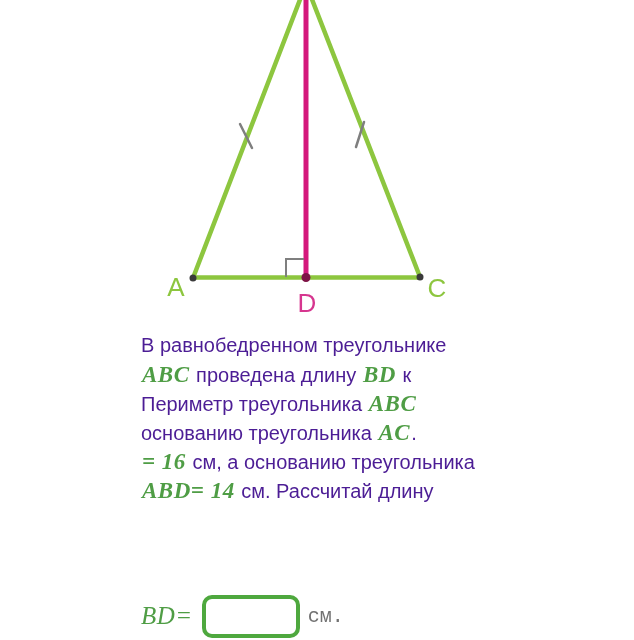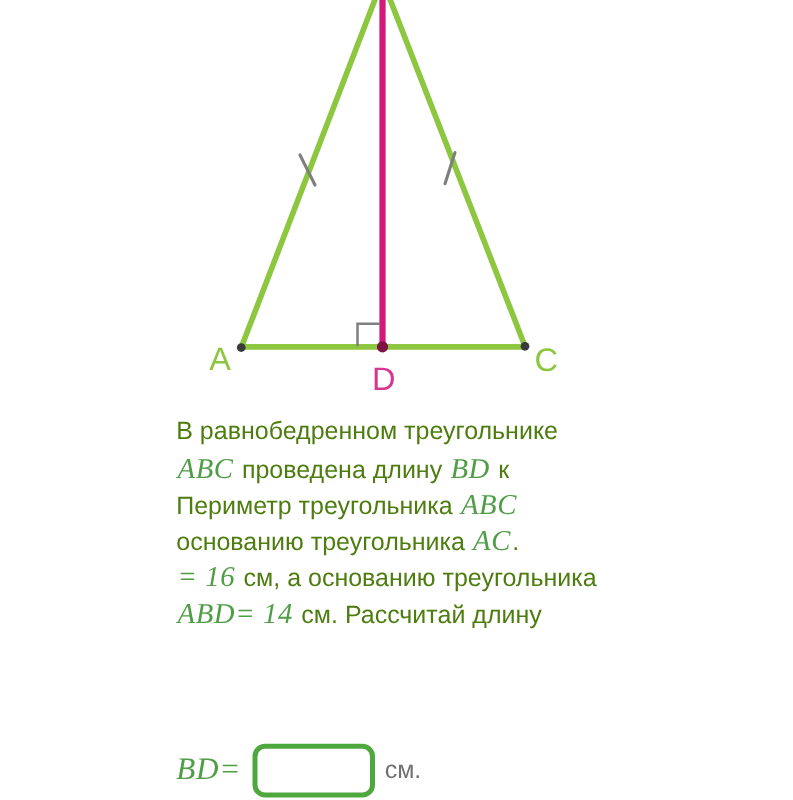--- a/index.html
+++ b/index.html
@@ -26,29 +26,30 @@
     top: 331px;
     width: 400px;
   }
   .line {
     line-height: 29px;
     height: 29px;
     white-space: nowrap;
   }
   .seg.text {
     font-size: 20px;
-    color: #4d7c0f;
+    color: #4c1d95;
   }
   .seg.math {
     font-family: "Liberation Serif", "DejaVu Serif", serif;
     font-style: italic;
     font-size: 23px;
     color: #4f9d45;
     letter-spacing: 0.5px;
     padding: 0 1px;
+    font-weight: bold;
   }
   .answer-row {
     position: absolute;
     left: 141px;
     top: 592px;
     height: 48px;
     display: flex;
     align-items: center;
   }
   .answer-row .bd-label {
@@ -67,20 +68,21 @@
     outline: none;
     font-size: 20px;
     color: #555555;
     padding: 0 6px;
     background: #ffffff;
   }
   .answer-row .unit-label {
     font-size: 20px;
     color: #717171;
     margin-left: 8px;
+    font-family: Liberation Mono, monospace;
   }
 </style>
 </head>
 <body>
 
 <div id="screen">
 
   <svg id="figure-svg" viewBox="0 0 634 330">
 
     <line x1="193" y1="278" x2="306" y2="-16" stroke-width="4.5" stroke-linecap="round" stroke="#8dc63f"></line>

